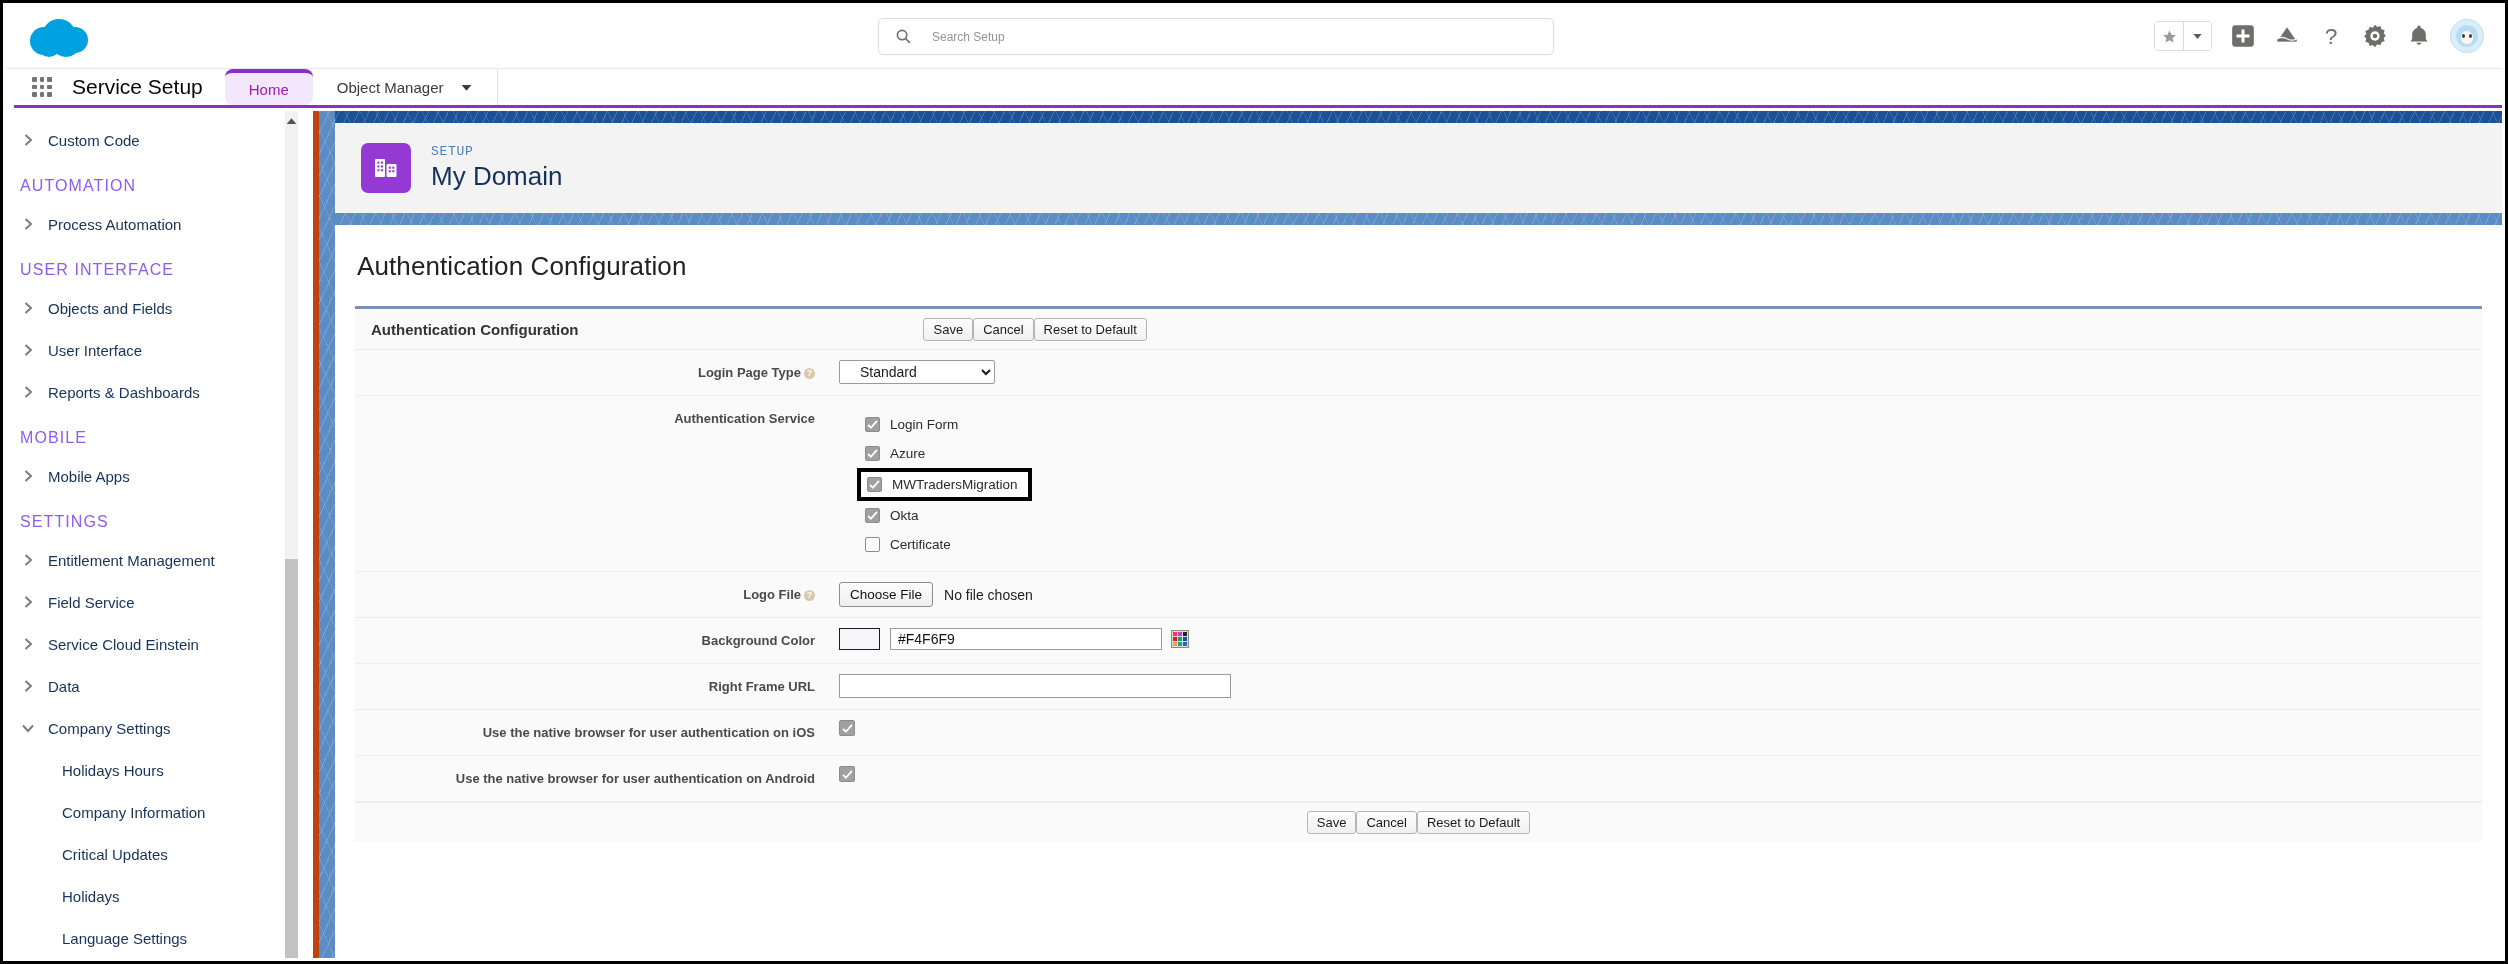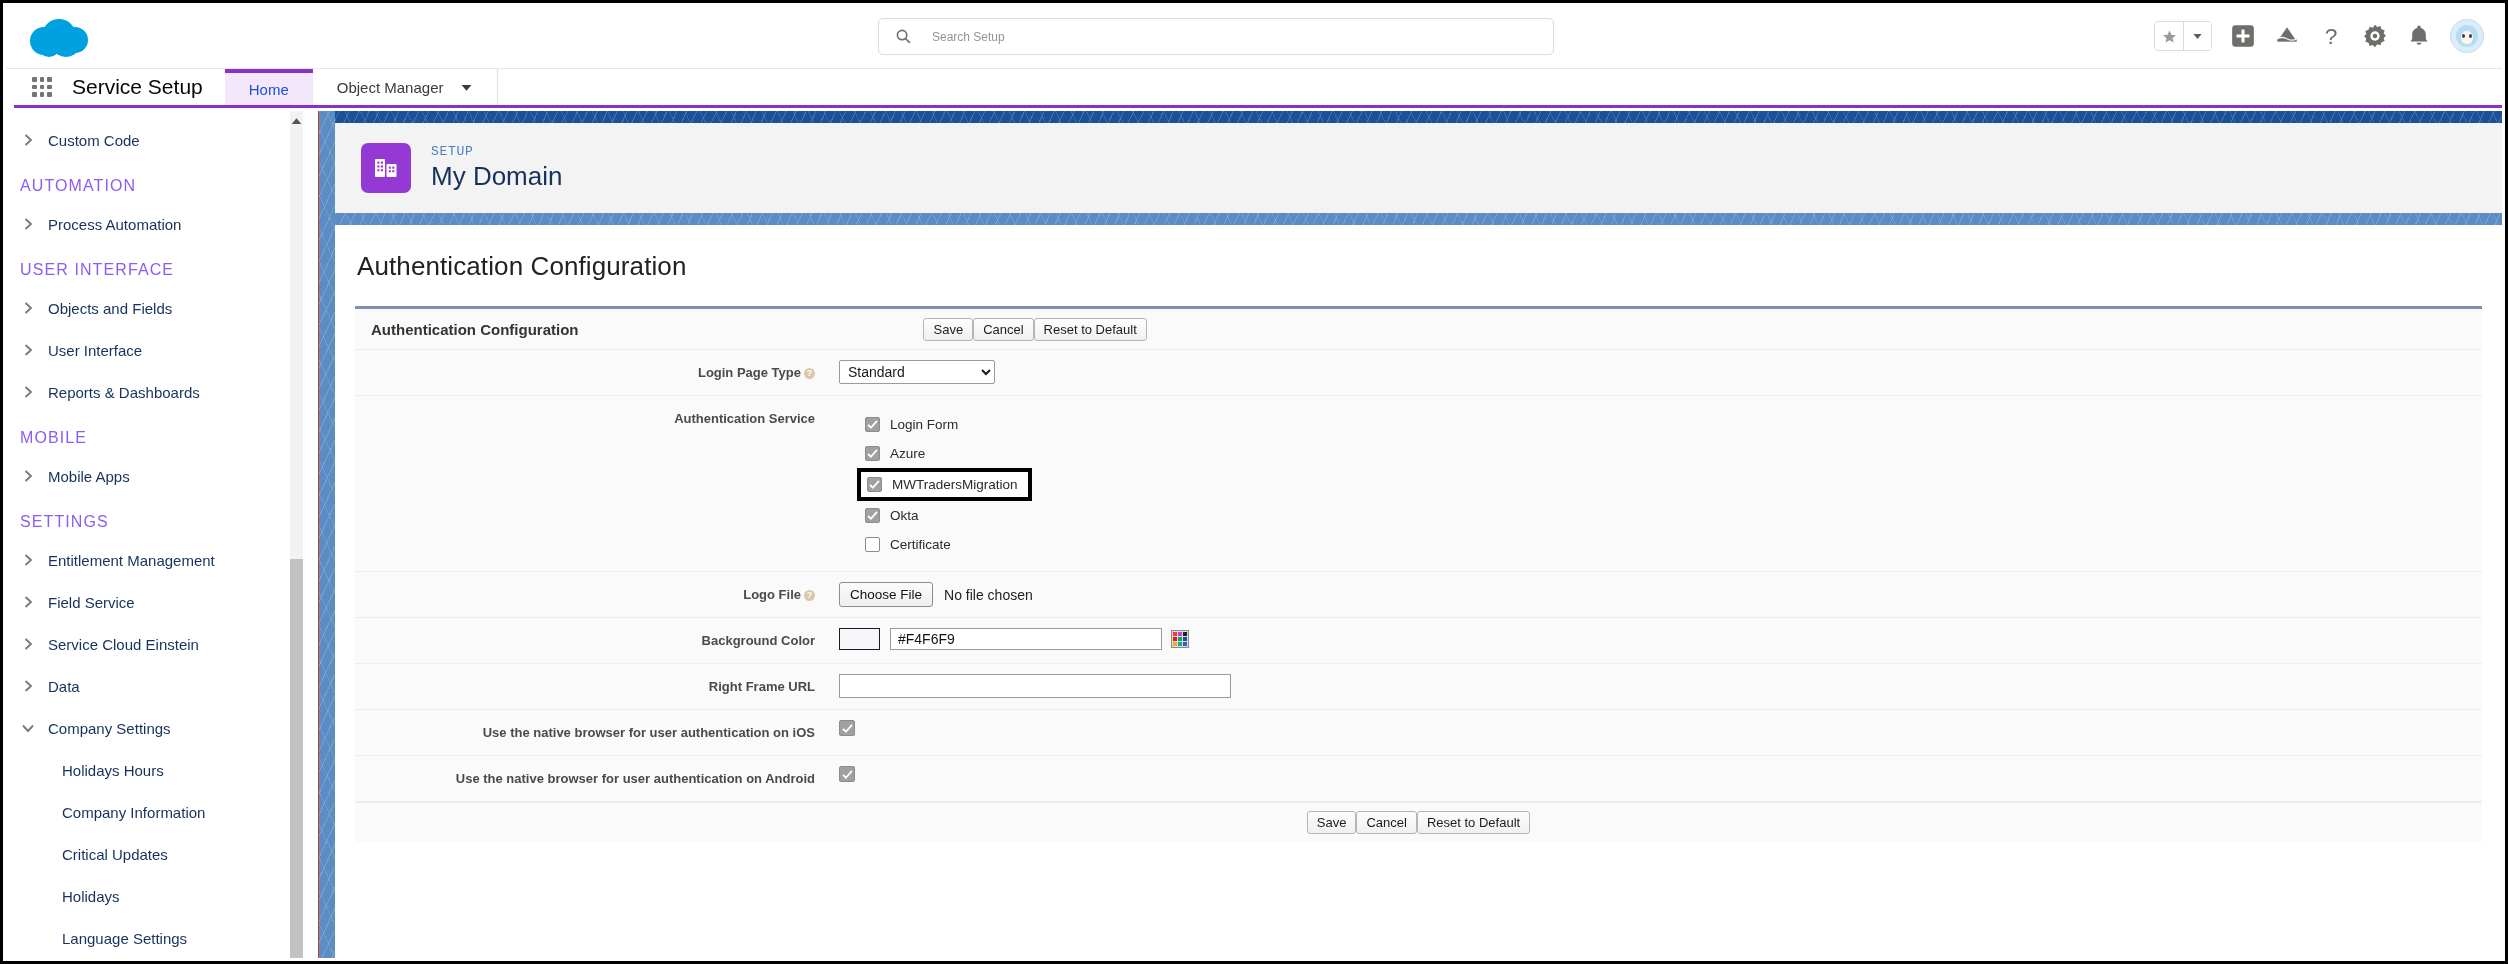--- a/index.html
+++ b/index.html
@@ -108,36 +108,37 @@
     font-size: 21px; color: #080707; font-weight: normal;
   }
   .nav-tab {
     display: flex; align-items: center; padding: 0 24px;
     font-size: 15px; color: #3a3a38; cursor: pointer;
     position: relative;
   }
   .nav-tab.active {
     background: #f3e7fb;
     border-top: 4px solid #8c2fc7;
-    color: #1d4ed8;
+    color: #a21caf;
+    border-radius: 8px;
   }
   .nav-tab.with-caret { border-right: 1px solid #e0e0e0; }
   .nav-caret { margin-left: 16px; width: 13px; height: 13px; }
 
   
   .body-area {
     position: absolute; left: 3px; top: 108px; right: 3px; bottom: 3px;
     display: flex;
   }
 
   
   .sidebar {
     width: 313px; flex: 0 0 313px; background: #fff;
     position: relative; overflow: hidden;
-    border-right: 1px solid #c2410c;
+    border-right: 6px solid #c2410c;
   }
   .sb-scroll { padding: 8px 0 0 0; }
   .sb-item {
     display: flex; align-items: center; height: 42px;
     padding-left: 14px; font-size: 15px; color: #2b61a8; cursor: pointer;
   }
   .sb-item .chev {
     width: 16px; height: 16px; flex: 0 0 16px; margin-right: 12px;
     color: #6b6b6b;
   }
@@ -257,21 +258,21 @@
   .help-ico {
     display: inline-block; width: 11px; height: 11px; margin-left: 3px;
     border-radius: 50%; background: #d9c9ab; color: #fff;
     font-size: 9px; line-height: 11px; text-align: center; font-weight: bold;
     vertical-align: 1px;
   }
   select.sel {
     height: 24px; width: 156px; font-size: 14px;
     font-family: "Liberation Sans", sans-serif;
     border: 1px solid #9b9b9b; border-radius: 2px; background: #fff;
-    color: #1a1a1a; padding-left: 4px;
+    color: #1a1a1a; padding-left: 16px;
   }
   .cb-list { padding: 4px 0 2px 26px; }
   .cb-line {
     display: flex; align-items: center; height: 29px; position: relative;
   }
   .cb {
     width: 15px; height: 15px; flex: 0 0 15px;
     border: 1px solid #8c8c8c; border-radius: 2px;
     background: #a0a0a0; display: flex; align-items: center; justify-content: center;
   }

